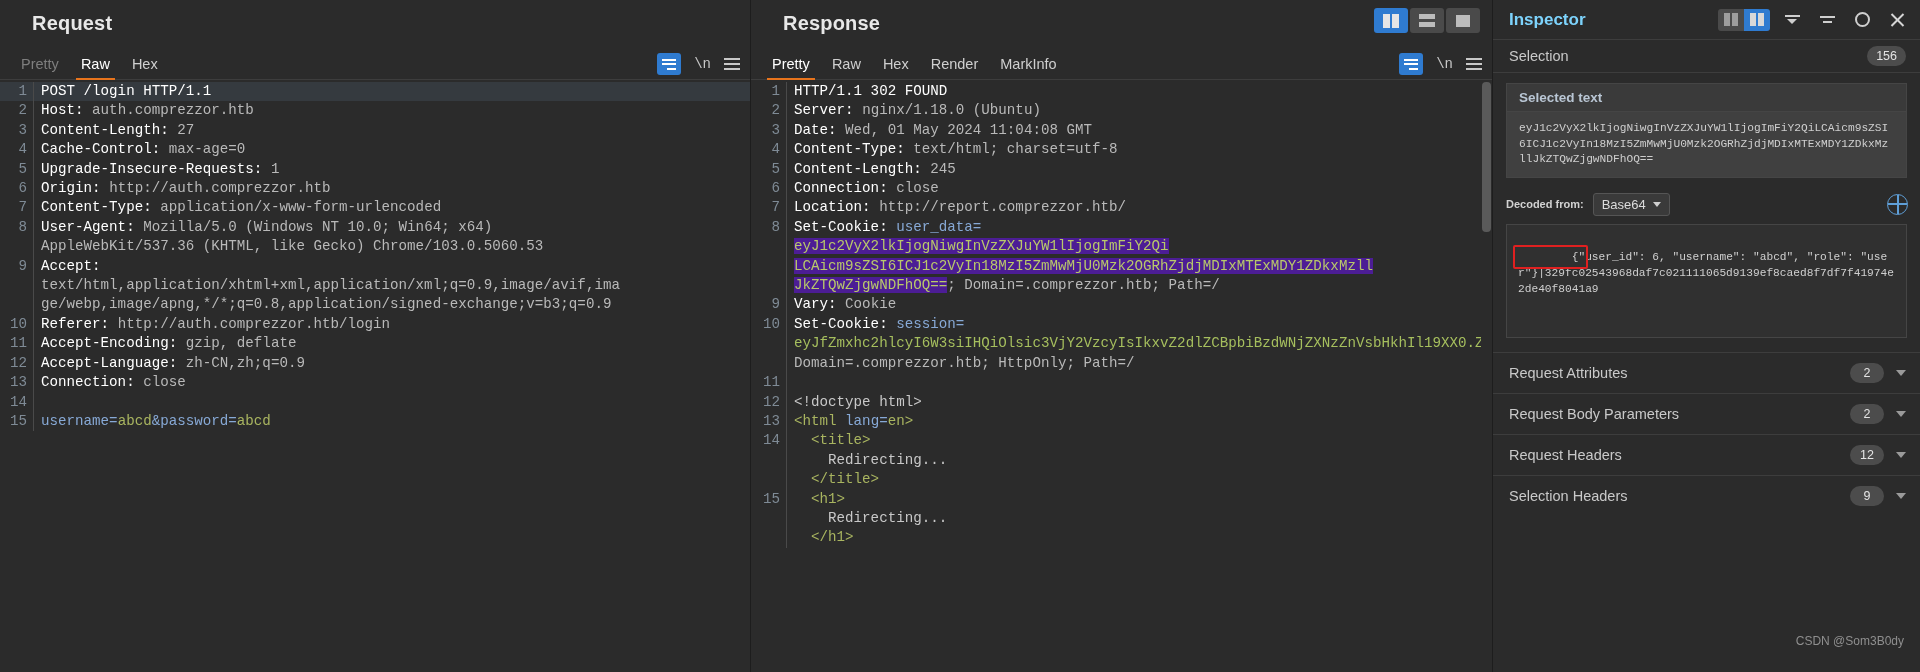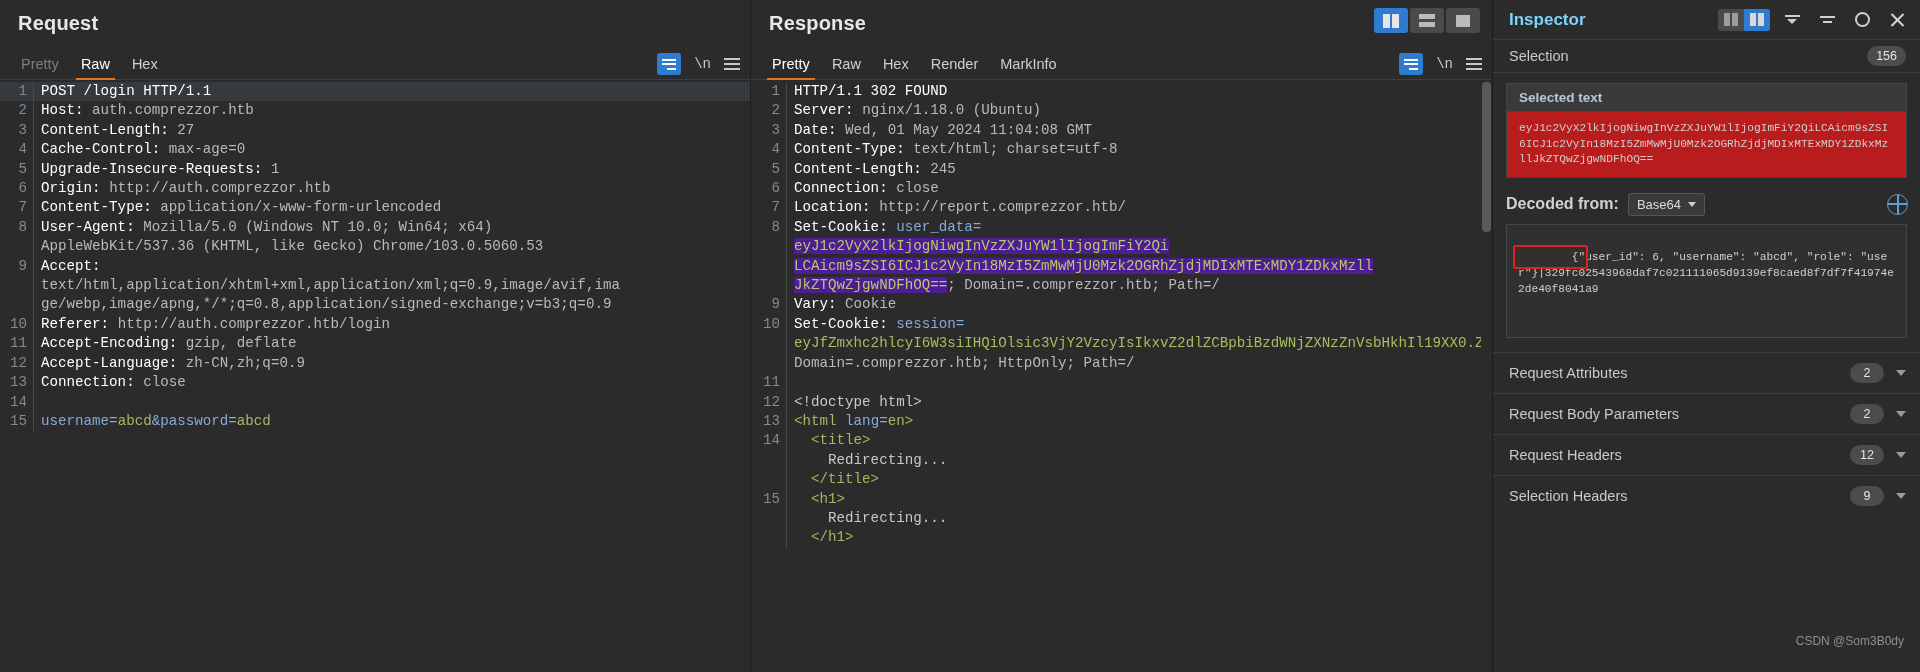--- a/index.html
+++ b/index.html
@@ -11,21 +11,21 @@
   }
   .app { display: flex; width: 1920px; height: 672px; }
 
   
   .panel { display: flex; flex-direction: column; height: 672px; background: #2b2b2b; position: relative; }
   .panel-request  { width: 751px; border-right: 1px solid #1d1d1d; }
   .panel-response { width: 742px; border-right: 1px solid #1d1d1d; }
 
   .panel-topbar { height: 46px; position: relative; flex: none; }
   .panel-title {
-    position: absolute; left: 18px; top: 12px;
+    position: absolute; left: 32px; top: 12px;
     font-size: 20px; font-weight: bold; color: #e8e8e8;
     letter-spacing: .2px;
   }
   .layout-btns {
     position: absolute; right: 12px; top: 8px;
     display: flex; gap: 2px;
   }
   .layout-btn {
     width: 34px; height: 25px; border-radius: 3px;
     background: #4a4a4a; display: flex; align-items: center; justify-content: center;
@@ -166,30 +166,30 @@
   }
 
   .insp-body { flex: 1 1 auto; overflow: hidden; padding: 0; }
   .card { margin: 10px 13px 0 13px; }
   .card-head {
     background: #3a3a3a; padding: 6px 12px;
     font-size: 13.5px; font-weight: bold; color: #b9c6d4;
     border: 1px solid #454545; border-bottom: none;
   }
   .card-body {
-    background: #b91c1c; border: 1px solid #454545; padding: 9px 12px;
+    background: #404040; border: 1px solid #454545; padding: 9px 12px;
     font-family: "Liberation Mono", "DejaVu Sans Mono", monospace;
     font-size: 11.2px; line-height: 15.5px; color: #cfcfcf;
     word-break: break-all; white-space: pre-wrap;
   }
   .decoded-row {
     display: flex; align-items: center; gap: 9px;
     margin: 15px 13px 0 13px;
   }
-  .decoded-lbl { font-size: 16px; font-weight: bold; color: #d2d2d2; }
+  .decoded-lbl { font-size: 11px; font-weight: bold; color: #d2d2d2; }
   .dd {
     display: flex; align-items: center; gap: 7px;
     background: #3a3a3a; border: 1px solid #555; border-radius: 3px;
     padding: 3px 8px; font-size: 13px; color: #dcdcdc;
   }
   .dd .caret {
     width: 0; height: 0;
     border-left: 4px solid transparent; border-right: 4px solid transparent;
     border-top: 5px solid #cfcfcf;
   }

